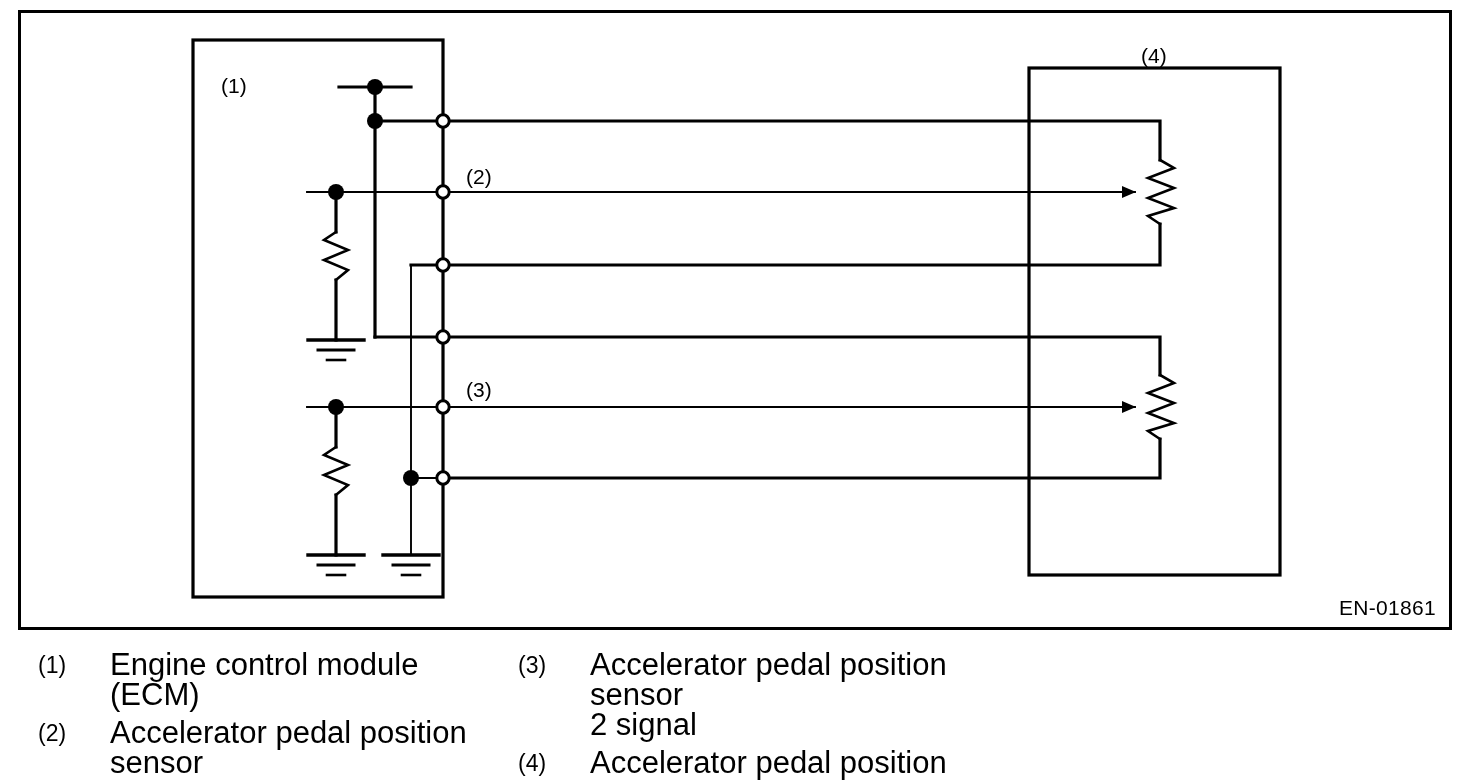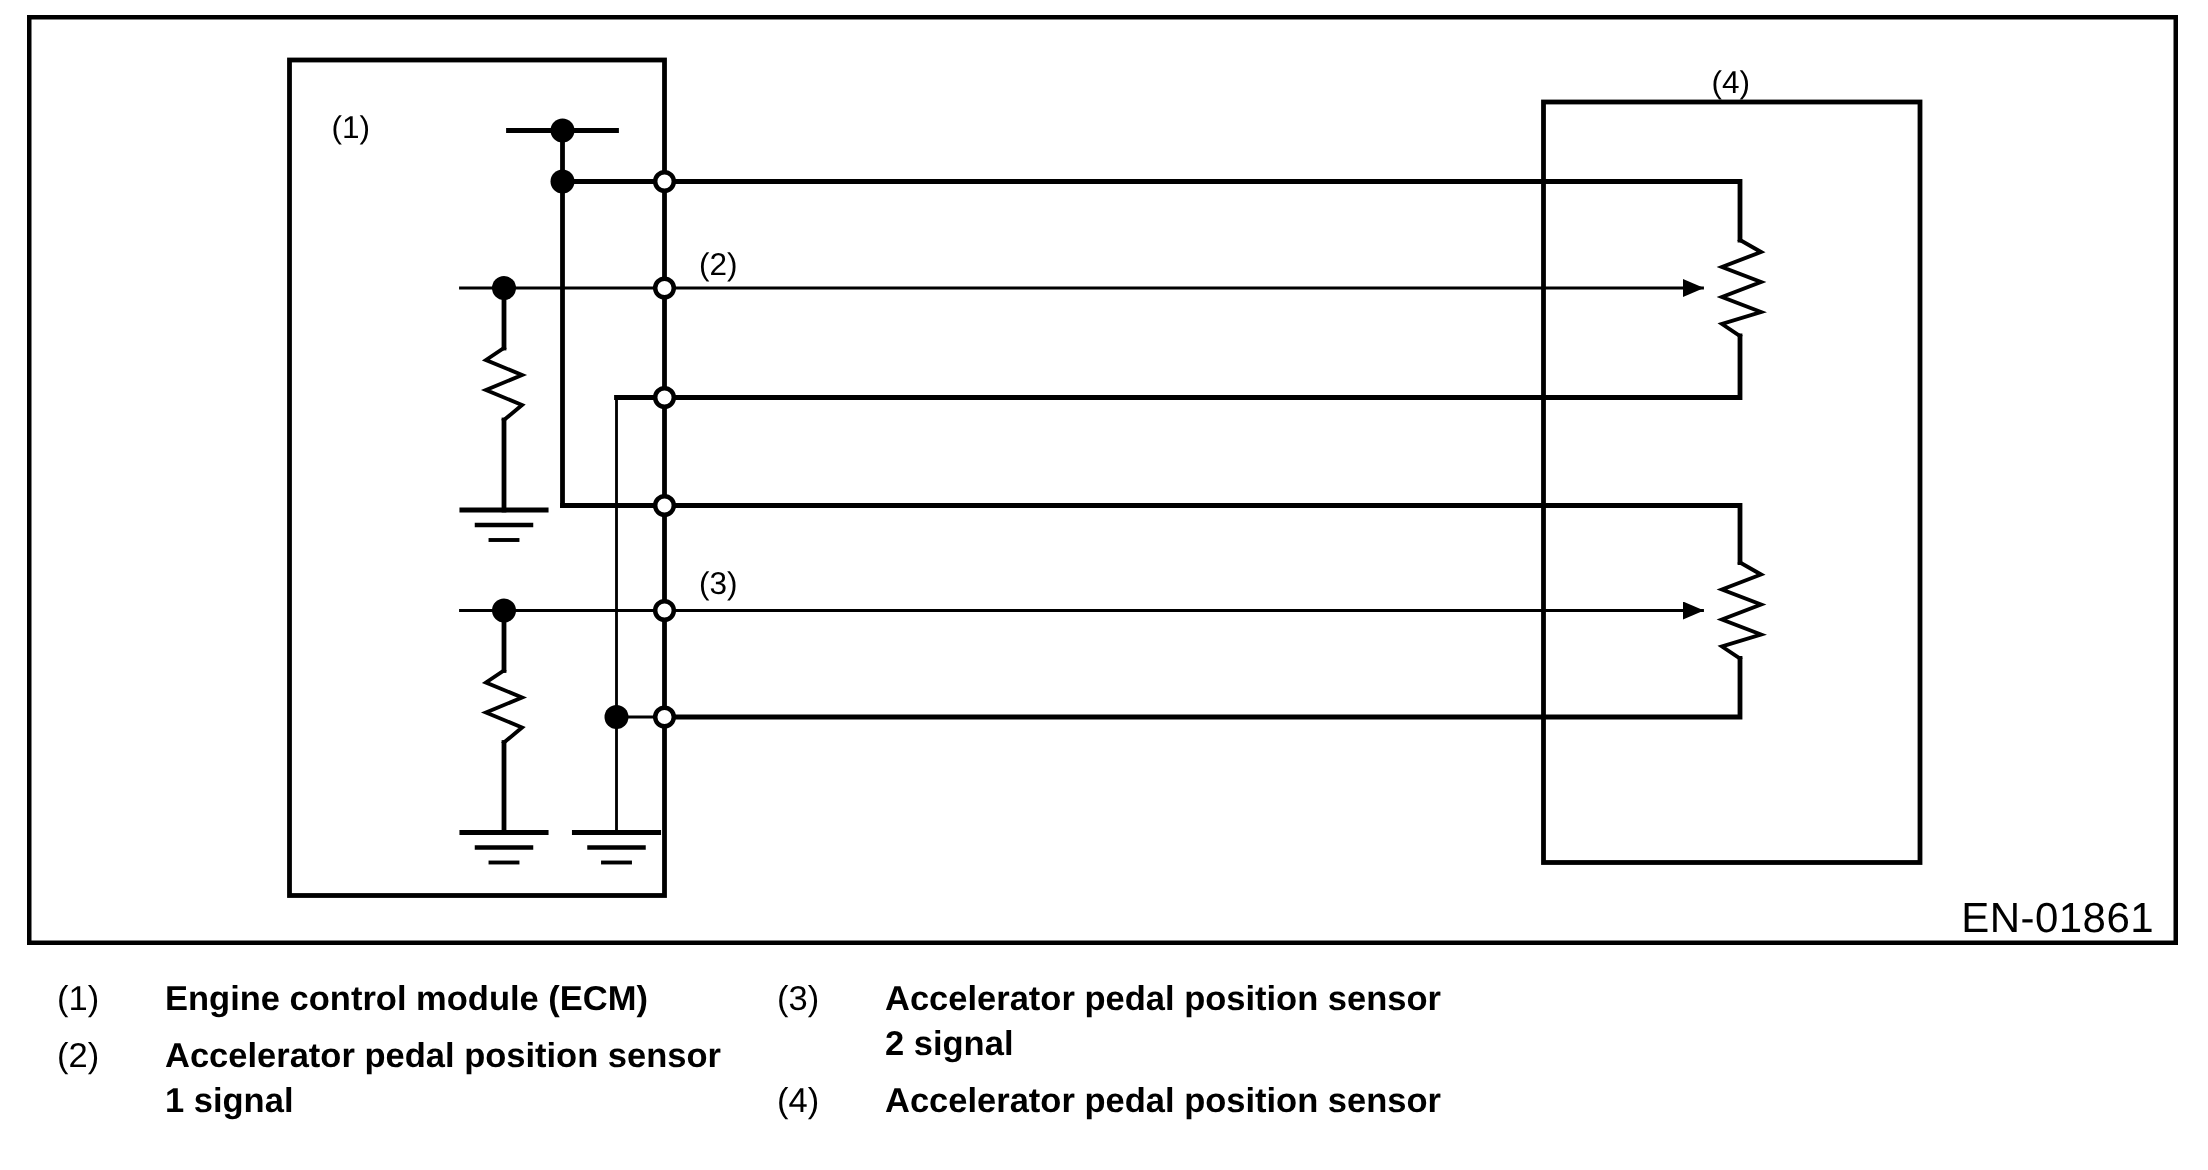--- a/index.html
+++ b/index.html
@@ -38,21 +38,21 @@
     font-size:21px;
     line-height:21px;
     color:#000;
     white-space:nowrap;
   }
   .diagram-id{
     position:absolute;
     right:36px;
     top:596px;
     font-family:"Liberation Sans", sans-serif;
-    font-size:28px;
+    font-size:21px;
     letter-spacing:0.3px;
     color:#000;
     white-space:nowrap;
   }
 
   
   .legend{
     position:absolute;
     left:0;top:650px;
     width:1472px;height:130px;
@@ -68,24 +68,23 @@
     align-items:flex-start;
     margin-bottom:8px;
   }
   .legend-num{
     flex:0 0 72px;
     font-size:23px;
     line-height:30px;
     white-space:nowrap;
   }
   .legend-text{
-    font-size:23px;
+    font-size:31px;
     line-height:30px;
     white-space:pre-line;
-    font-weight:bold;
   }
 </style>
 </head>
 <body>
 
 <div id="root">
 
   <div class="figure-frame"></div>
 
   <svg class="schematic" viewBox="0 0 1472 640">

